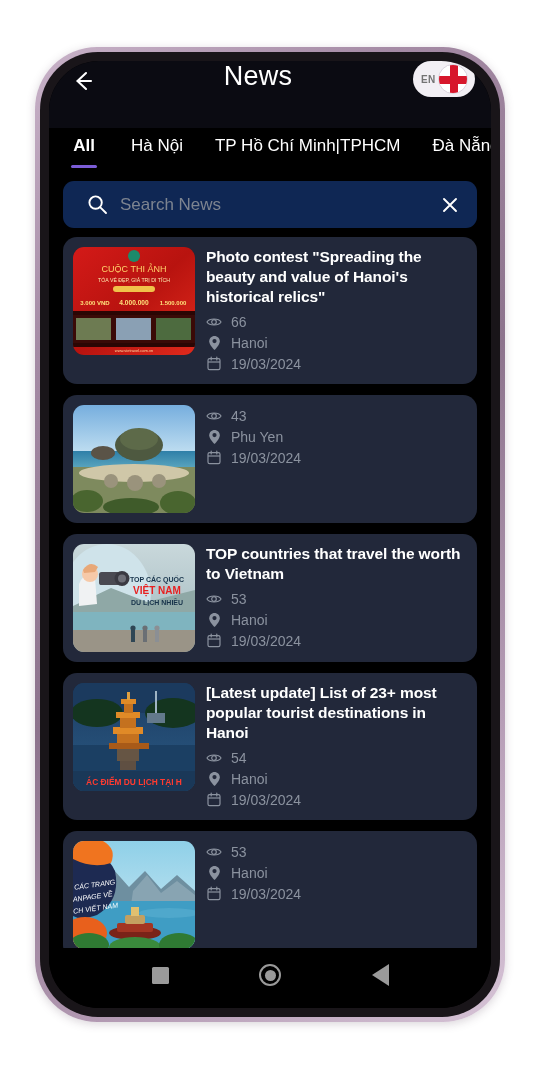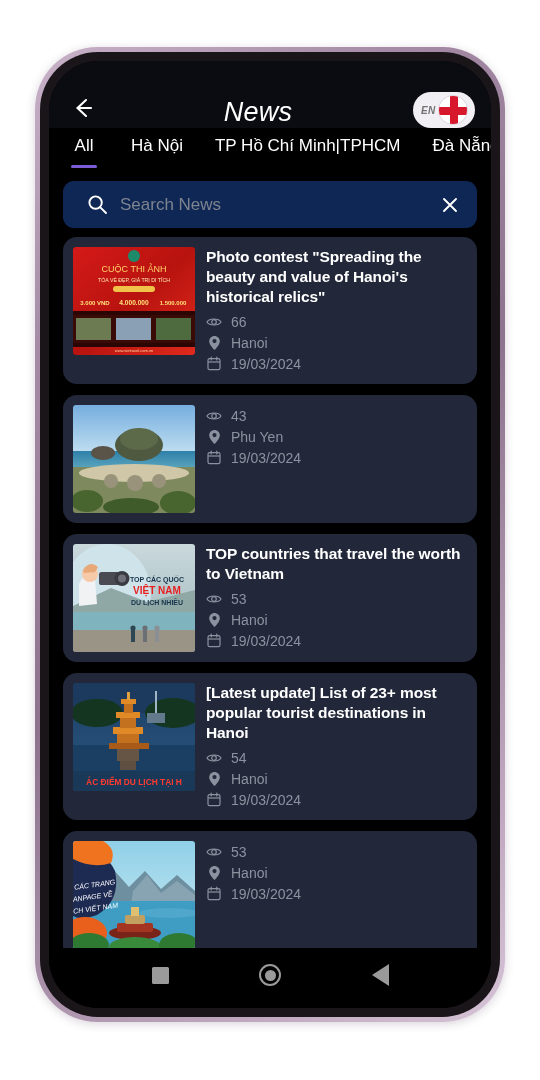--- a/index.html
+++ b/index.html
@@ -34,23 +34,22 @@
     overflow:hidden;
     display:flex; flex-direction:column;
   }
 
   
   .appbar {
     position:relative;
     flex:0 0 auto;
     height:67px;
     background:#0b0b12;
-    display:flex; align-items:flex-end;
+    display:flex; align-items:flex-start;
     padding:0 16px 0 14px;
-    font-style:italic;
   }
   .back-btn {
     width:40px; height:40px;
     display:flex; align-items:center; justify-content:center;
     cursor:pointer; flex:0 0 auto;
   }
   .back-btn svg { display:block; }
   .appbar-title {
     flex:1 1 auto;
     text-align:center;
@@ -97,21 +96,21 @@
     white-space:nowrap;
   }
   .tab {
     position:relative;
     padding:0 16px;
     height:40px;
     display:flex; flex-direction:column; align-items:center;
     justify-content:flex-start;
     cursor:pointer; flex:0 0 auto;
   }
-  .tab:first-child { padding-left:22px; padding-right:18px; }
+  .tab:first-child { padding-left:22px; padding-right:18px;font-weight:bold; }
   .tab-label {
     color:#ffffff; font-size:17px; line-height:24px;
     white-space:nowrap;
   }
   .tab-underline {
     margin-top:7px;
     width:26px; height:3px; border-radius:2px;
     background:transparent;
   }
   .tab.active .tab-underline { background:#7b5cd6; }
@@ -162,21 +161,21 @@
     background:#22283a;
     border-radius:14px;
     padding:10px;
     display:flex; gap:11px;
     cursor:pointer;
     min-height:125px;
   }
   .thumb {
     flex:0 0 auto;
     width:122px; height:108px;
-    border-radius:3px;
+    border-radius:11px;
     overflow:hidden;
     position:relative;
     background:#1a1f2c;
   }
   .thumb svg { display:block; width:100%; height:100%; }
 
   .card-body {
     flex:1 1 auto; min-width:0;
     display:flex; flex-direction:column;
   }

